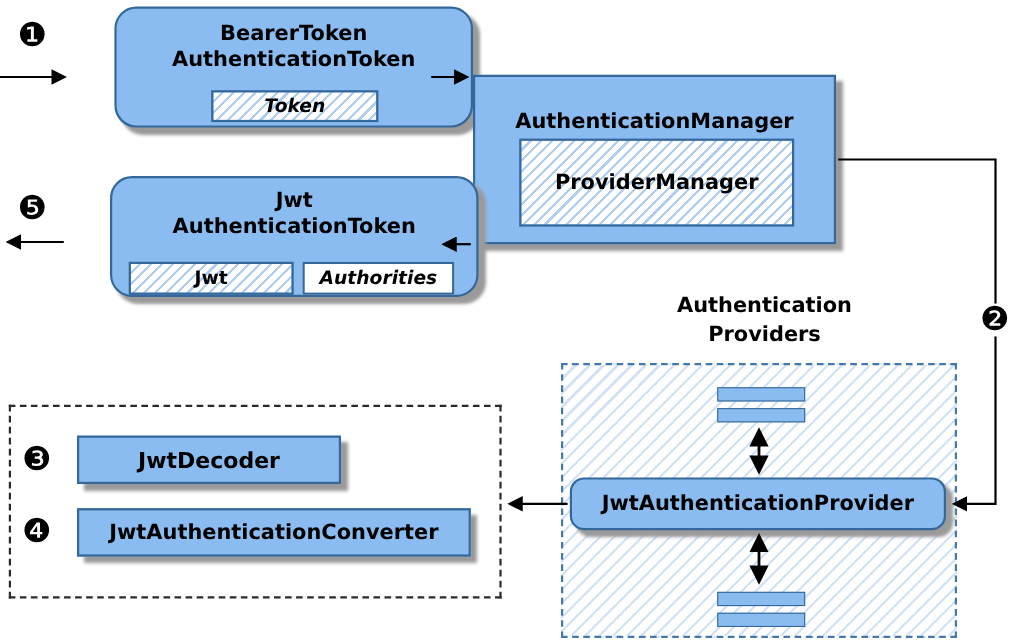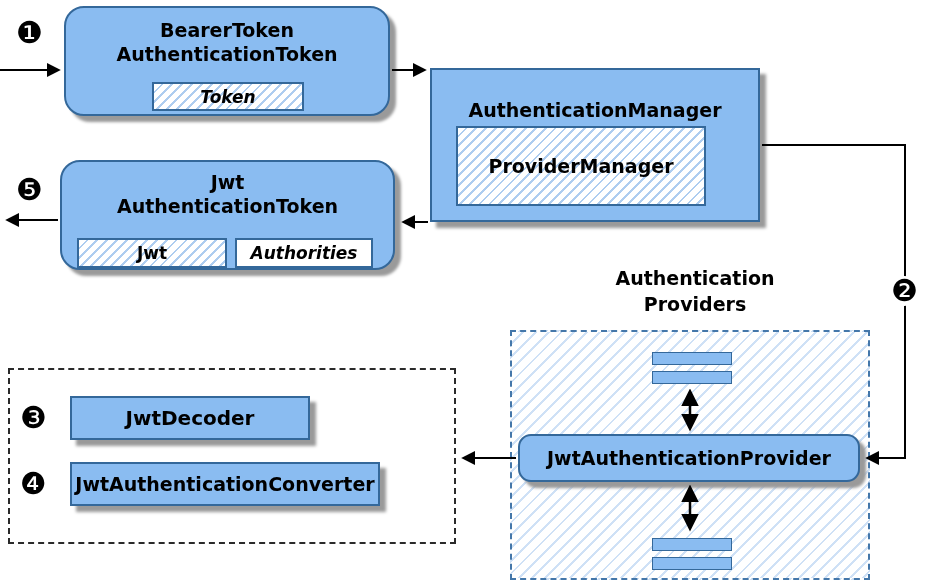--- a/index.html
+++ b/index.html
@@ -4,35 +4,35 @@
 <style>
   html,body{margin:0;padding:0;background:#fff;}
   .canvas{
     position:relative;width:932px;height:584px;background:#ffffff;
     font-family:"DejaVu Sans","Liberation Sans",sans-serif;overflow:hidden;
   }
   .node{
     position:absolute;background:#8ABCF1;border:2px solid #34689A;
     box-shadow:6px 6px 3px #9a9a9a;box-sizing:border-box;color:#000;
   }
-  .rounded{border-radius:20px;}
+  .rounded{border-radius:20px;margin-left:40px;}
   .title{font-weight:bold;text-align:center;font-size:19px;line-height:1.28;color:#000;}
   .inner-box{
     position:absolute;border:2px solid #34689A;box-sizing:border-box;
     display:flex;align-items:center;justify-content:center;
     font-weight:bold;color:#000;background:#fff;
   }
   .hatch{background:repeating-linear-gradient(135deg,#ffffff 0 5px,#aecdf0 5px 7px);}
 
   
   #bearer-box{left:64px;top:6px;width:326px;height:110px;padding-top:10px;}
   #bearer-token-field{left:86px;top:74px;width:152px;height:29px;font-size:17px;font-style:italic;}
 
   #authmgr-box{left:430px;top:68px;width:330px;height:154px;padding-top:28px;}
-  #provider-manager-field{left:24px;top:56px;width:250px;height:80px;font-size:19px;text-align:right;}
+  #provider-manager-field{left:40px;top:56px;width:250px;height:80px;font-size:19px;text-align:right;}
 
   #jwt-box{left:60px;top:160px;width:335px;height:110px;padding-top:8px;}
   #jwt-field{left:15px;top:76px;width:150px;height:30px;font-size:17px;}
   #authorities-field{left:173px;top:76px;width:138px;height:30px;font-size:17px;background:#fff;font-style:italic;}
 
   #providers-title{position:absolute;left:580px;top:266px;width:230px;text-align:center;
     font-weight:bold;font-size:19px;line-height:1.35;color:#000;}
 
   #providers-container{
     position:absolute;left:510px;top:330px;width:360px;height:250px;
@@ -47,21 +47,21 @@
 
   #jwt-provider-box{left:518px;top:434px;width:342px;height:48px;
     display:flex;align-items:center;justify-content:center;font-weight:bold;font-size:19px;border-radius:13px;}
 
   #left-dashed-box{
     position:absolute;left:8px;top:368px;width:448px;height:176px;
     border:2px dashed #2a2a2a;box-sizing:border-box;background:#ffffff;
   }
   #decoder-box{left:70px;top:396px;width:240px;height:44px;
     display:flex;align-items:center;justify-content:center;font-weight:bold;font-size:20px;}
-  #converter-box{left:70px;top:462px;width:310px;height:44px;
+  #converter-box{left:70px;top:462px;width:358px;height:44px;
     display:flex;align-items:center;justify-content:center;font-weight:bold;font-size:19px;}
 
   .badge{position:absolute;font-size:30px;line-height:1;color:#000;background:#fff;border-radius:50%;}
   #badge-1{left:16px;top:18px;}
   #badge-5{left:16px;top:175px;}
   #badge-2{left:891px;top:276px;}
   #badge-3{left:20px;top:403px;}
   #badge-4{left:20px;top:469px;}
 
   #connectors{position:absolute;left:0;top:0;pointer-events:none;}

